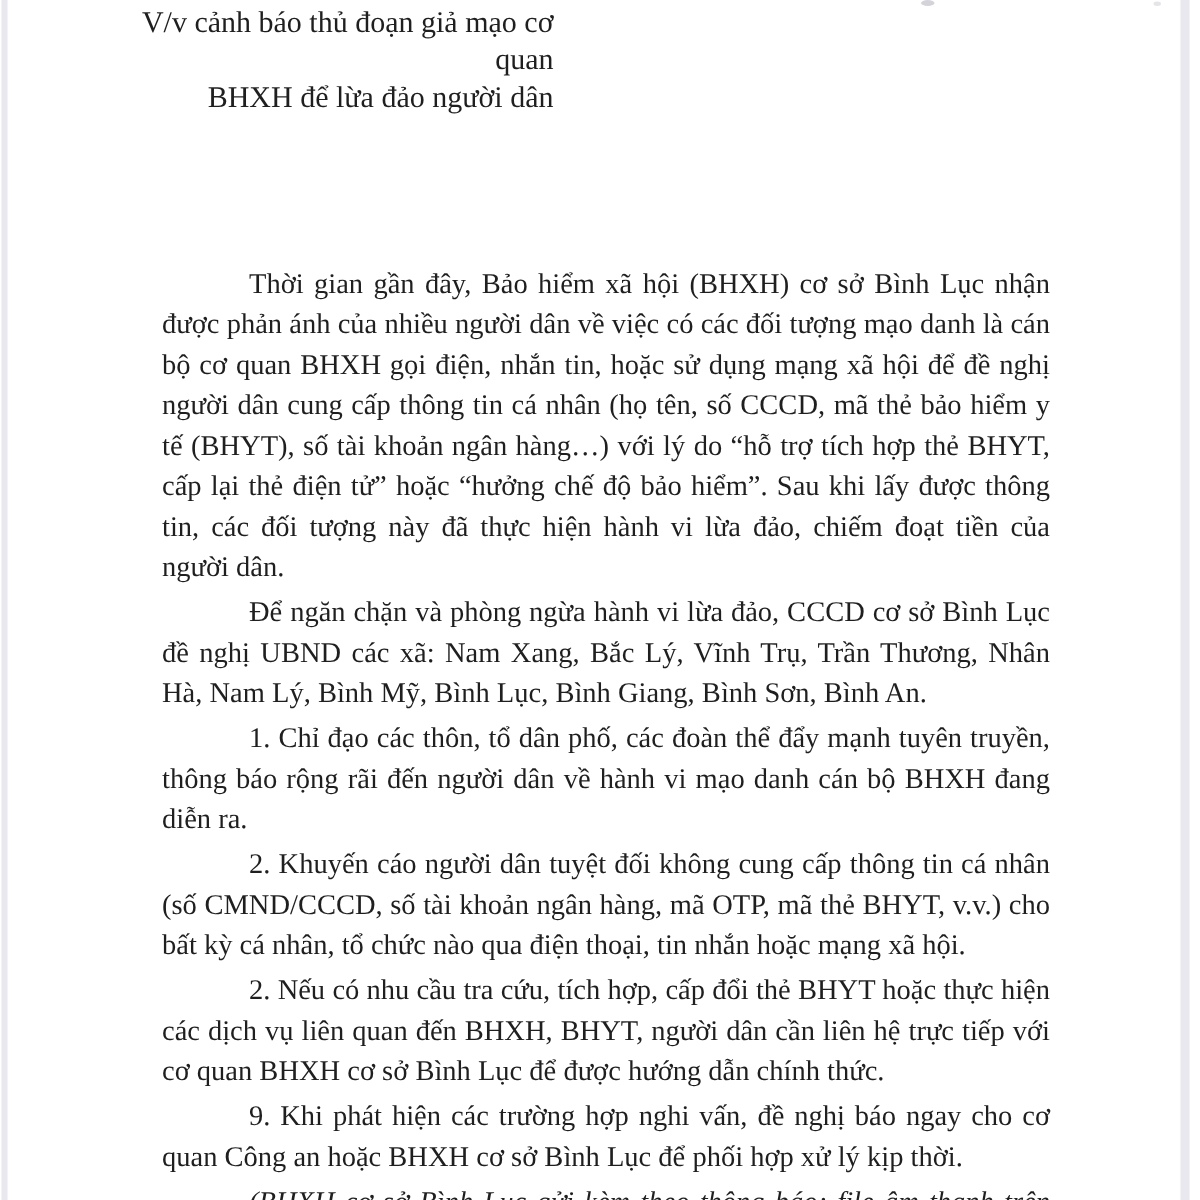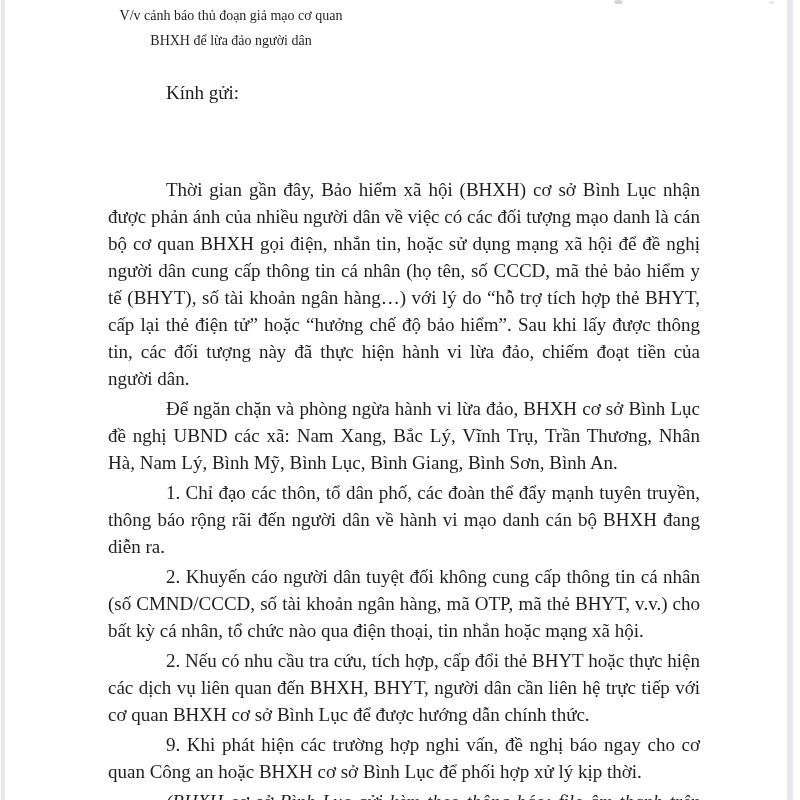--- a/index.html
+++ b/index.html
@@ -12,21 +12,21 @@
     color:#1f1f1f;
   }
   .edge{position:absolute;top:0;height:100%;}
   .edge-left{left:1px;width:4px;background:#e8e8ee;}
   .edge-right{left:787px;width:6px;background:#e8e8ee;}
   .smudge{position:absolute;background:#d3d3da;border-radius:50%;}
   .s1{left:614px;top:0;width:9px;height:4px;}
   .s2{left:769px;top:1px;width:5px;height:3px;opacity:.6;}
   .subject{
     position:absolute;left:93px;top:3px;width:276px;
-    text-align:center;font-size:14px;line-height:25px;
+    text-align:right;font-size:20px;line-height:25px;
   }
   .salutation{
     position:absolute;left:166px;top:78px;width:560px;
     font-size:19px;line-height:29px;
     display:flex;
   }
   .sal-label{flex:0 0 auto;white-space:nowrap;margin-right:13px;}
   .sal-recipients{display:block;width:472px;text-align:left;}
   .body{
     position:absolute;left:108px;top:176px;width:604px;
@@ -44,26 +44,25 @@
   <div class="edge edge-right"></div>
   <div class="smudge s1"></div>
   <div class="smudge s2"></div>
 
   <div class="subject">
     <div>V/v cảnh báo thủ đoạn giả mạo cơ quan</div>
     <div>BHXH để lừa đảo người dân</div>
   </div>
 
   <div class="salutation">
-    <span class="sal-label">Kính gửi:</span>
   </div>
 
   <div class="body">
     <p>Thời gian gần đây, Bảo hiểm xã hội (BHXH) cơ sở Bình Lục nhận được phản ánh của nhiều người dân về việc có các đối tượng mạo danh là cán bộ cơ quan BHXH gọi điện, nhắn tin, hoặc sử dụng mạng xã hội để đề nghị người dân cung cấp thông tin cá nhân (họ tên, số CCCD, mã thẻ bảo hiểm y tế (BHYT), số tài khoản ngân hàng…) với lý do “hỗ trợ tích hợp thẻ BHYT, cấp lại thẻ điện tử” hoặc “hưởng chế độ bảo hiểm”. Sau khi lấy được thông tin, các đối tượng này đã thực hiện hành vi lừa đảo, chiếm đoạt tiền của người dân.</p>
-    <p>Để ngăn chặn và phòng ngừa hành vi lừa đảo, BHXH cơ sở Bình Lục đề nghị UBND các xã: Nam Xang, Bắc Lý, Vĩnh Trụ, Trần Thương, Nhân Hà, Nam Lý, Bình Mỹ, Bình Lục, Bình Giang, Bình Sơn, Bình An.</p>
+    <p>Để ngăn chặn và phòng ngừa hành vi lừa đảo, CCCD cơ sở Bình Lục đề nghị UBND các xã: Nam Xang, Bắc Lý, Vĩnh Trụ, Trần Thương, Nhân Hà, Nam Lý, Bình Mỹ, Bình Lục, Bình Giang, Bình Sơn, Bình An.</p>
     <p>1. Chỉ đạo các thôn, tổ dân phố, các đoàn thể đẩy mạnh tuyên truyền, thông báo rộng rãi đến người dân về hành vi mạo danh cán bộ BHXH đang diễn ra.</p>
     <p>2. Khuyến cáo người dân tuyệt đối không cung cấp thông tin cá nhân (số CMND/CCCD, số tài khoản ngân hàng, mã OTP, mã thẻ BHYT, v.v.) cho bất kỳ cá nhân, tổ chức nào qua điện thoại, tin nhắn hoặc mạng xã hội.</p>
     <p>2. Nếu có nhu cầu tra cứu, tích hợp, cấp đổi thẻ BHYT hoặc thực hiện các dịch vụ liên quan đến BHXH, BHYT, người dân cần liên hệ trực tiếp với cơ quan BHXH cơ sở Bình Lục để được hướng dẫn chính thức.</p>
     <p>9. Khi phát hiện các trường hợp nghi vấn, đề nghị báo ngay cho cơ quan Công an hoặc BHXH cơ sở Bình Lục để phối hợp xử lý kịp thời.</p>
     <p class="note">(BHXH cơ sở Bình Lục gửi kèm theo thông báo; file âm thanh trên nhóm Zalo của Ban Chỉ đạo thực hiện chính sách BHXH, BHYT cấp xã).</p>
 
   </div>
 
 </div>
 

